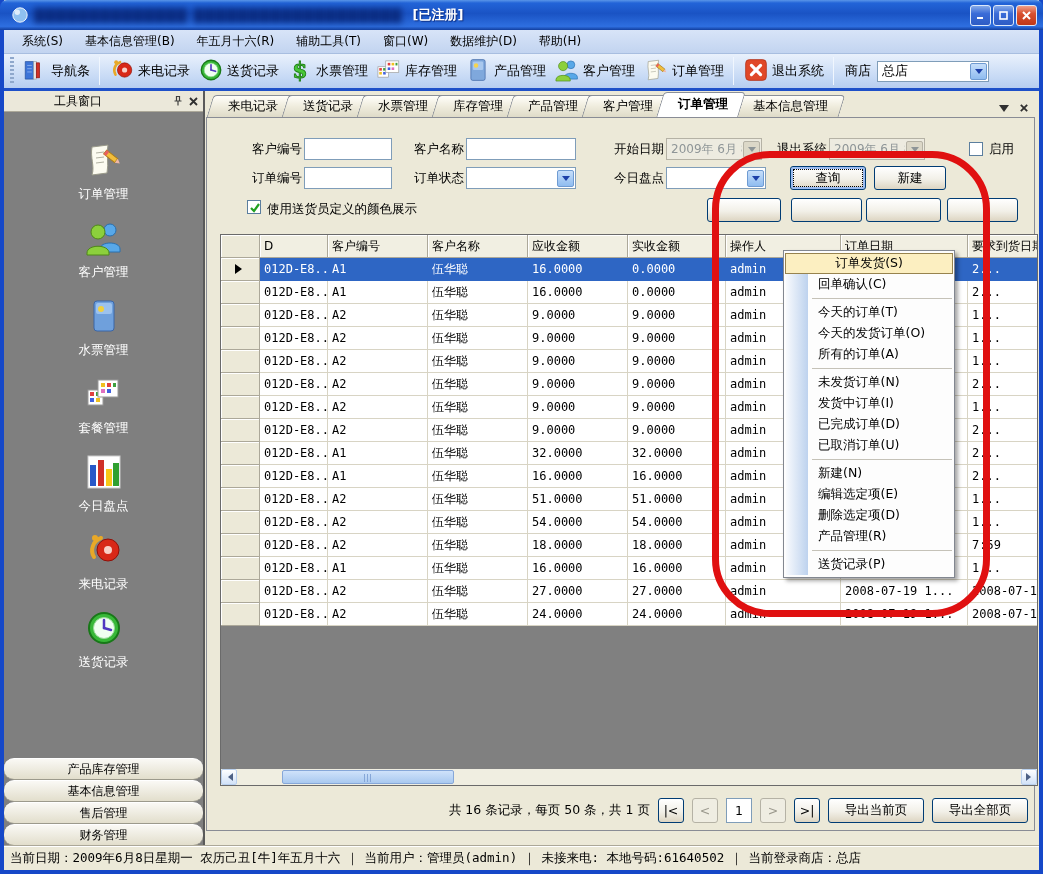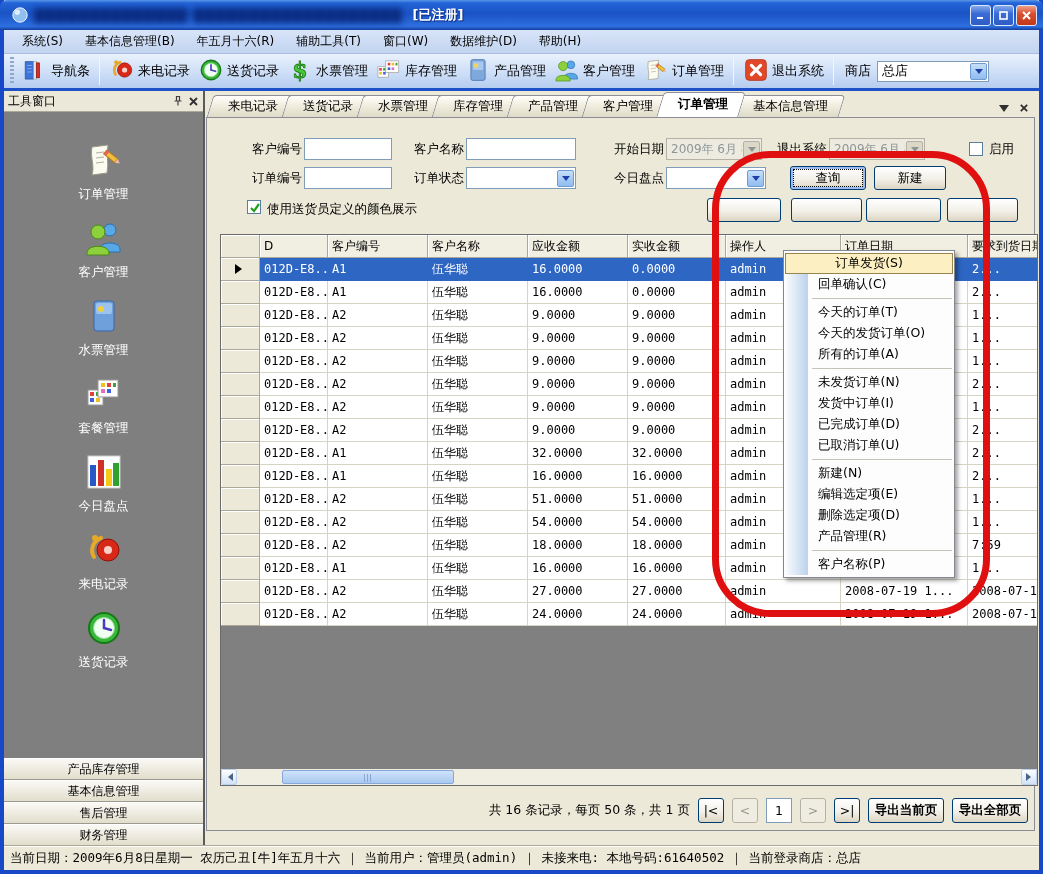--- a/index.html
+++ b/index.html
@@ -49,29 +49,29 @@
   .combo.disabled .arrow::after { border-top-color:#8E9597; }
 
   
   .body { position:absolute; left:0; top:91px; width:1035px; height:755px; display:flex; }
 
   
   .sidebar { width:201px; height:755px; display:flex; flex-direction:column; background:#7F7F7F;
     border-right:2px solid #5A5A5A; }
   .toolwin-head { height:21px; background:#EBE8DA; border-bottom:1px solid #ACA899;
     display:flex; align-items:center; padding:0 4px; gap:4px; }
-  .toolwin-head .lbl { flex:1; }
+  .toolwin-head .lbl { flex:1;margin-left:46px; }
   .side-section { height:21px; background:linear-gradient(#FAF9F5,#DCD8C6); border-bottom:1px solid #9C9A8C;
     border-top:1px solid #fff; text-align:center; line-height:20px; }
   .side-gray { flex:1; background:#7F7F7F; display:flex; flex-direction:column; align-items:center;
     padding-top:28px; gap:15px; overflow:hidden; }
   .side-item { display:flex; flex-direction:column; align-items:center; gap:3px; color:#fff; font-size:12.5px; }
   .side-item svg { width:40px; height:40px; }
   .side-bottom { height:22px; background:linear-gradient(#FAF9F5,#E2DECC); border-top:1px solid #fff;
-    border-bottom:1px solid #9C9A8C; text-align:center; line-height:21px; flex:none; }
+    border-bottom:1px solid #9C9A8C; text-align:center; line-height:21px; flex:none;border-radius:10px; }
 
   
   .main { position:relative; flex:1; height:755px; background:#ECE9D8; }
   .tabstrip { position:absolute; left:0; top:0; right:0; height:26px; display:flex; align-items:flex-end; padding-left:12px; }
   .tab { position:relative; height:22px; line-height:21px; padding:0 14px 0 18px; margin-left:-7px; font-size:12.5px; }
   .tab::before { content:""; position:absolute; inset:0; transform:skewX(-17deg);
     background:linear-gradient(#FFFEFA,#EFECDD 50%,#DFDBC8); border:1px solid #8A8F98; border-bottom:none;
     border-radius:4px 4px 0 0; }
   .tab > span { position:relative; }
   .tab.active { font-weight:bold; height:25px; line-height:24px; z-index:3; }
@@ -120,21 +120,21 @@
     background:linear-gradient(#CFE2FA,#A9C9F0); }
   .hthumb::after { content:""; position:absolute; left:50%; top:3px; width:8px; height:8px; margin-left:-4px;
     background:repeating-linear-gradient(90deg,#86A7D8 0 1px,transparent 1px 3px); }
 
   
   .pager { position:absolute; left:13px; right:6px; bottom:6px; height:28px; display:flex;
     align-items:center; justify-content:flex-end; gap:8px; font-size:12.5px; }
   .pgnav { width:26px; height:25px; position:static; }
   .pgnav.dis { border-color:#B5B2A5; color:#9A988C; background:#EFEDE2; }
   .pgbox { width:26px; height:25px; background:#fff; border:1px solid #7F9DB9; text-align:center; line-height:24px; }
-  .pgexp { position:static; width:76px; height:25px;font-weight:bold; }
+  .pgexp { position:static; width:96px; height:25px; }
 
   
   .ctxmenu { position:absolute; width:172px; background:#FDFDFD; border:1px solid #828790;
     box-shadow:3px 3px 4px rgba(0,0,0,.35); z-index:50; padding:2px 0; }
   .ctxmenu::before { content:""; position:absolute; left:2px; top:2px; bottom:2px; width:22px;
     background:linear-gradient(90deg,#F8FAFD,#BDD2EE); }
   .mitem { position:relative; height:21px; line-height:20px; padding-left:34px; font-size:12.5px; white-space:nowrap; }
   .mitem.hl { background:#FCEFC1; border:1px solid #97834E; margin:0 1px; line-height:18px; text-align:center; padding-left:0; }
   .msep { height:1px; background:#C5C2B8; margin:3px 2px 3px 28px; }
 
@@ -693,16 +693,16 @@
       <div class="mitem">未发货订单(N)</div>
       <div class="mitem">发货中订单(I)</div>
       <div class="mitem">已完成订单(D)</div>
       <div class="mitem">已取消订单(U)</div>
       <div class="msep"></div>
       <div class="mitem">新建(N)</div>
       <div class="mitem">编辑选定项(E)</div>
       <div class="mitem">删除选定项(D)</div>
       <div class="mitem">产品管理(R)</div>
       <div class="msep"></div>
-      <div class="mitem">客户名称(P)</div>
+      <div class="mitem">送货记录(P)</div>
     </div>
 
 </div>
 
 </body></html>

